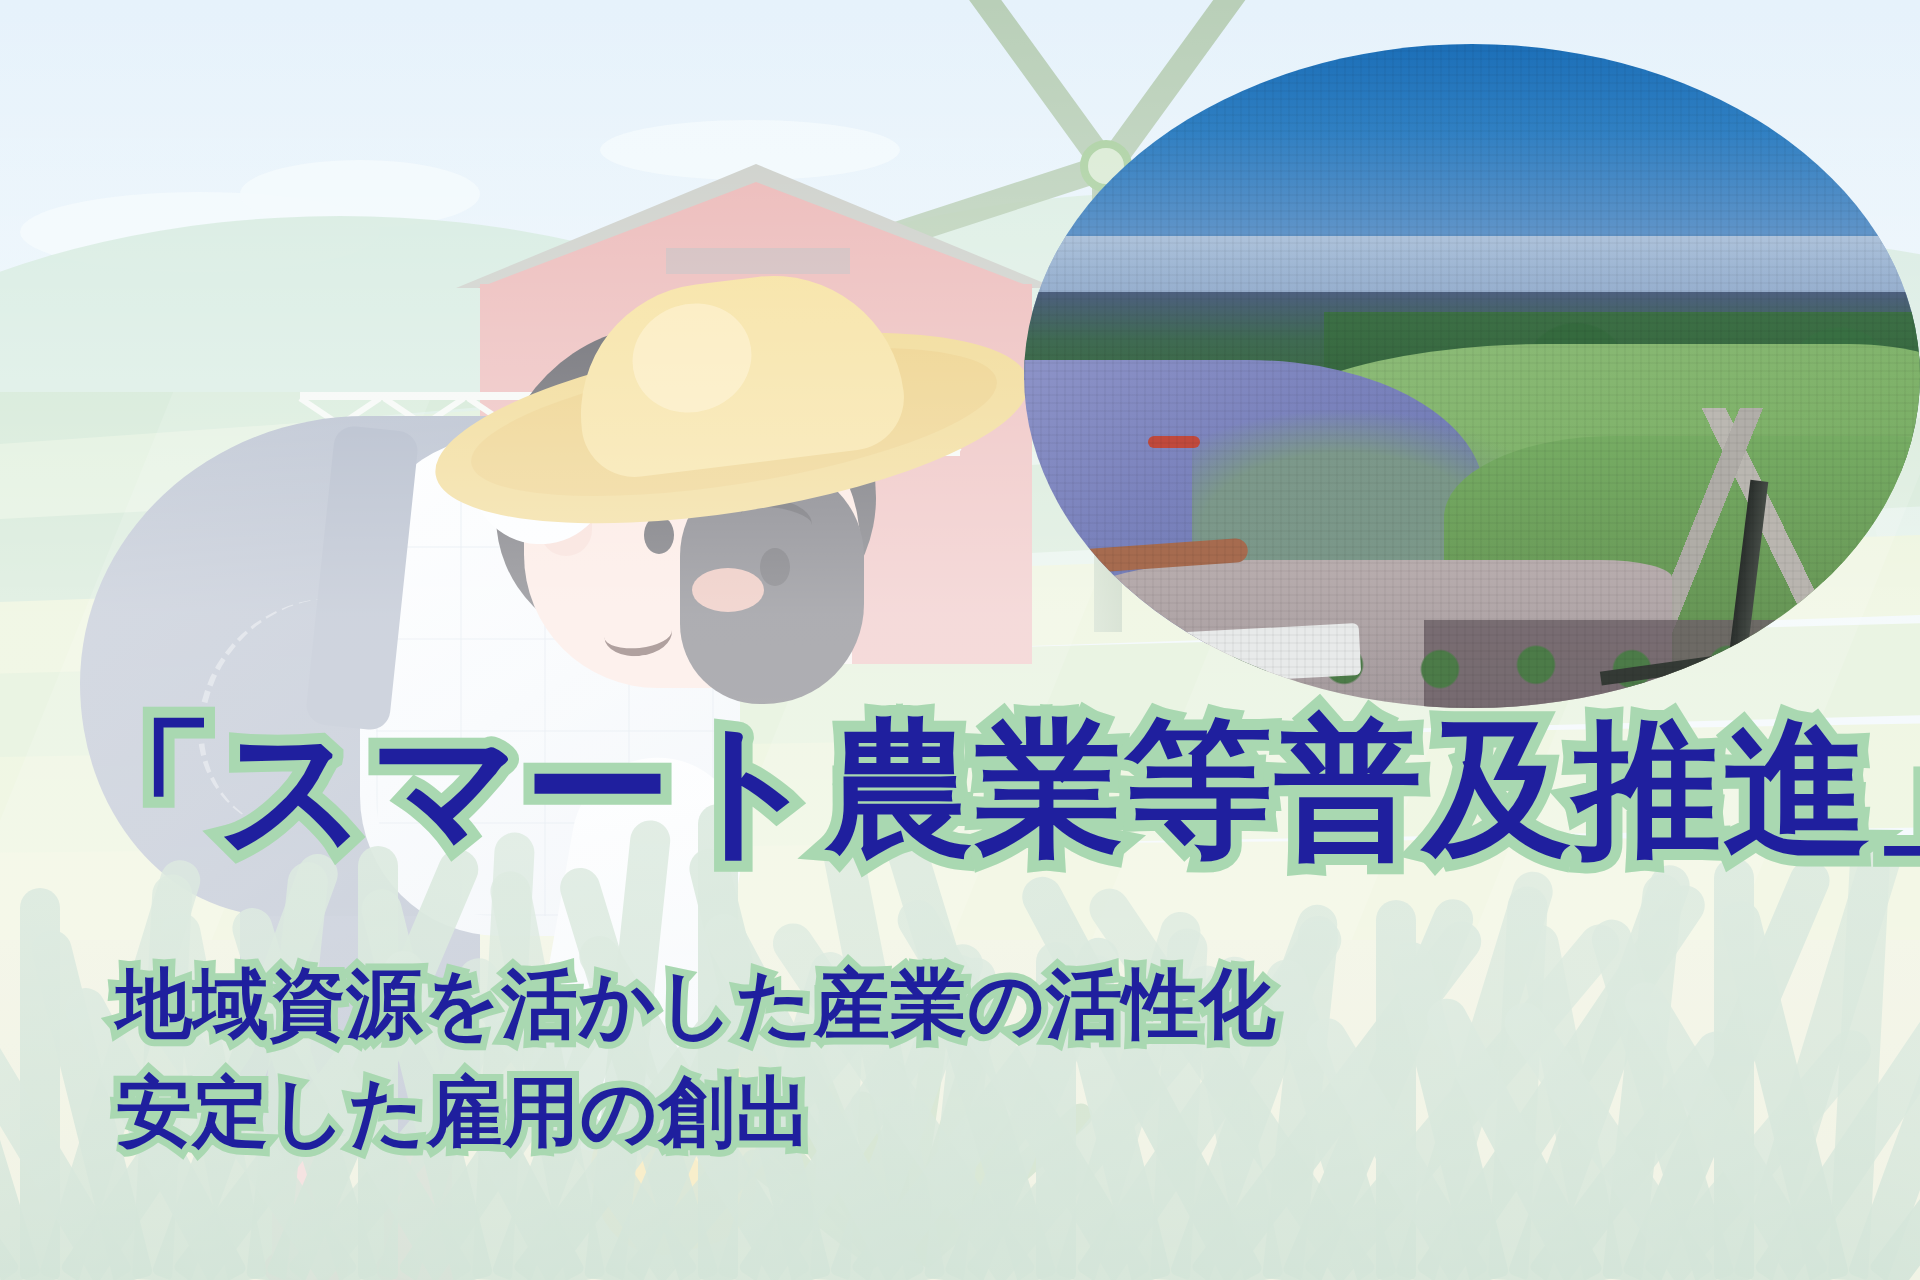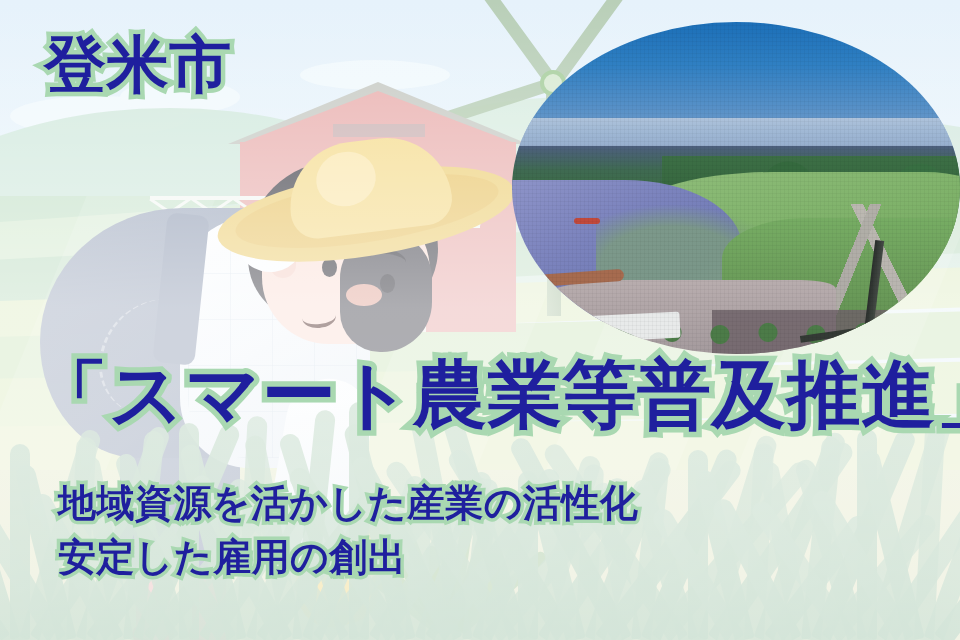--- a/index.html
+++ b/index.html
@@ -632,18 +632,17 @@
       <div class="ph-bldg2"></div>
       <div class="ph-boats"></div>
       <div class="ph-boat2"></div>
       <div class="ph-tower-arm"></div>
       <div class="ph-tower"></div>
       <div class="ph-tower-red"></div>
       <div class="ph-pixel"></div>
     </div>
   </div>
 
-  <div class="txt city">登米市</div>
   <div class="txt headline">「スマート農業等普及推進」</div>
   <div class="txt sub1">地域資源を活かした産業の活性化</div>
   <div class="txt sub2">安定した雇用の創出</div>
 
 </div>
 
 </body></html>

